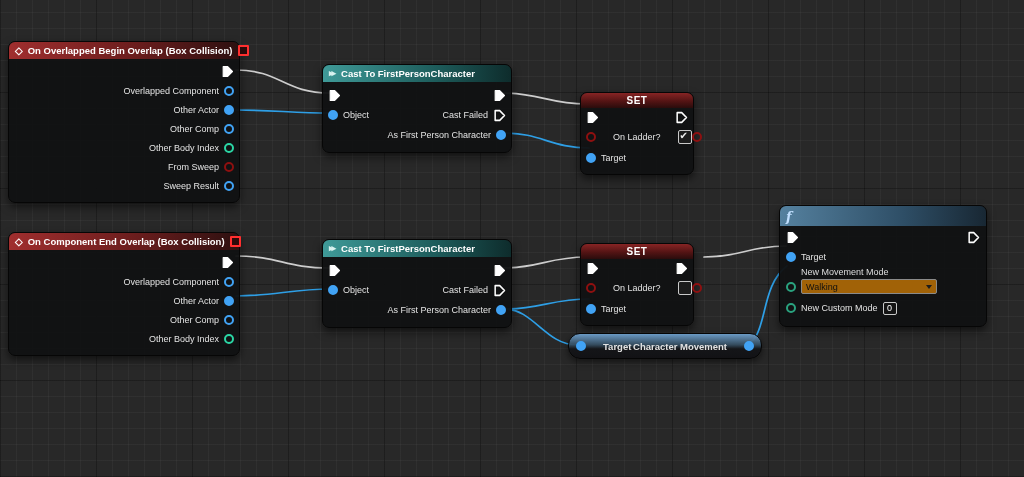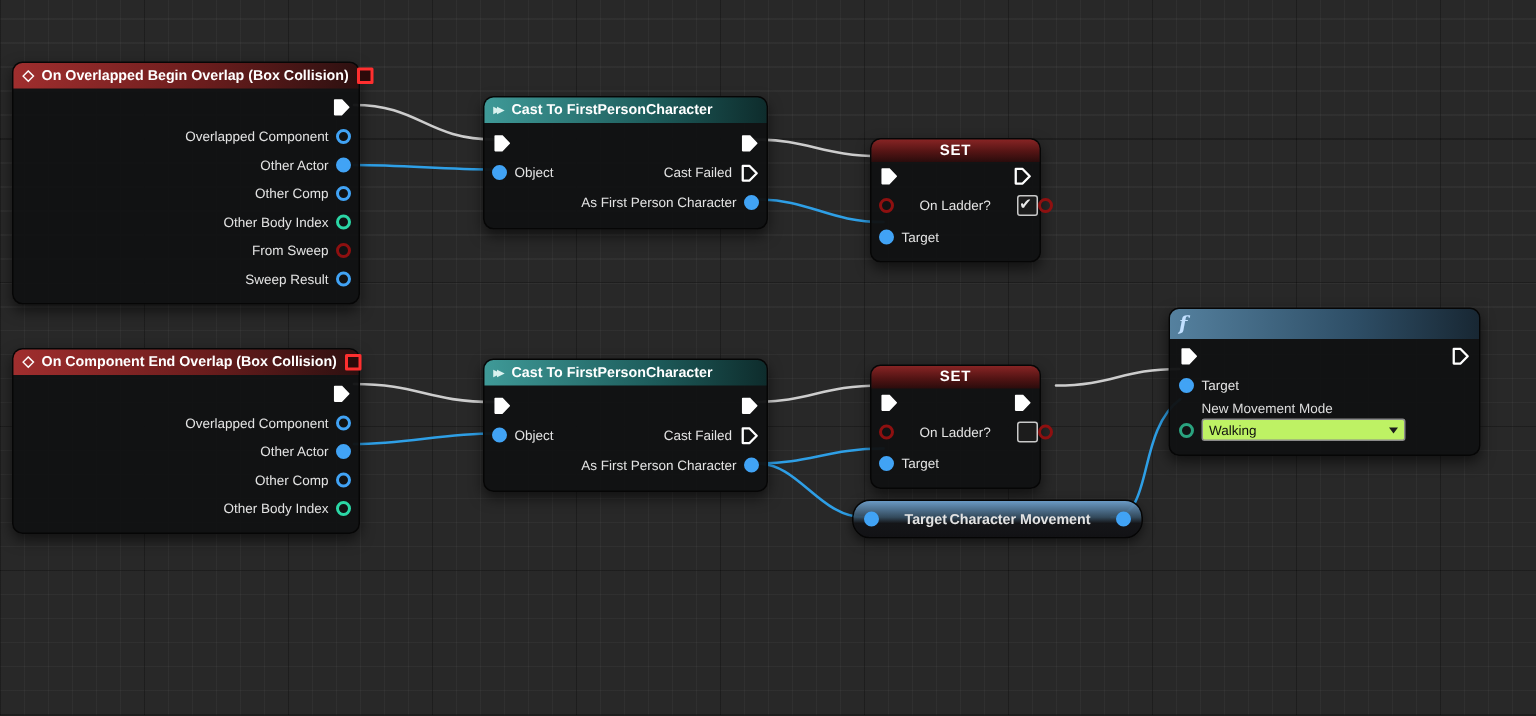--- a/index.html
+++ b/index.html
@@ -71,21 +71,21 @@
   .checkbox[data-checked="true"]::after{
     content:"✔";position:absolute;left:1px;top:-1px;font-size:10px;color:#ededed;
   }
 
   .func-body{padding:3px 6px 8px;}
   .func-body .r-exec{height:17px;}
   .func-body .r-target{height:21px;}
   .enum-label{margin-left:15px;color:#dedede;height:11px;}
   .r-enum{height:17px;display:flex;align-items:center;gap:5px;}
   .dropdown{
-    width:126px;height:13px;background:#bef264;border:1px solid #8a8a8a;border-radius:2px;
+    width:126px;height:13px;background:#a16207;border:1px solid #8a8a8a;border-radius:2px;
     display:flex;align-items:center;justify-content:space-between;padding:0 4px;
     color:#101010;font-size:9px;
   }
   .dd-arrow{width:0;height:0;border-left:3px solid transparent;border-right:3px solid transparent;border-top:4px solid #1c1c1c;}
   .r-custom{height:20px;display:flex;align-items:center;gap:5px;margin-top:3px;}
   .valbox{box-sizing:border-box;width:14px;height:13px;border:1px solid #c9c9c9;border-radius:2px;background:#141414;
     display:flex;align-items:center;justify-content:center;color:#fff;font-size:9px;}
 
   .getter{
     position:absolute;z-index:2;height:24px;border-radius:12px;border:1px solid #050505;
@@ -345,16 +345,21 @@
         <span class="lbl">Target</span>
       </div>
       <div class="enum-label">New Movement Mode</div>
       <div class="r-enum">
         <span class="pin enum"></span>
         <span class="dropdown">
           <span>Walking</span>
           <span class="dd-arrow"></span>
         </span>
       </div>
+      <div class="r-custom">
+        <span class="pin enum"></span>
+        <span class="lbl">New Custom Mode</span>
+        <span class="valbox">0</span>
+      </div>
     </div>
   </div>
 
 </div>
 
 </body></html>

